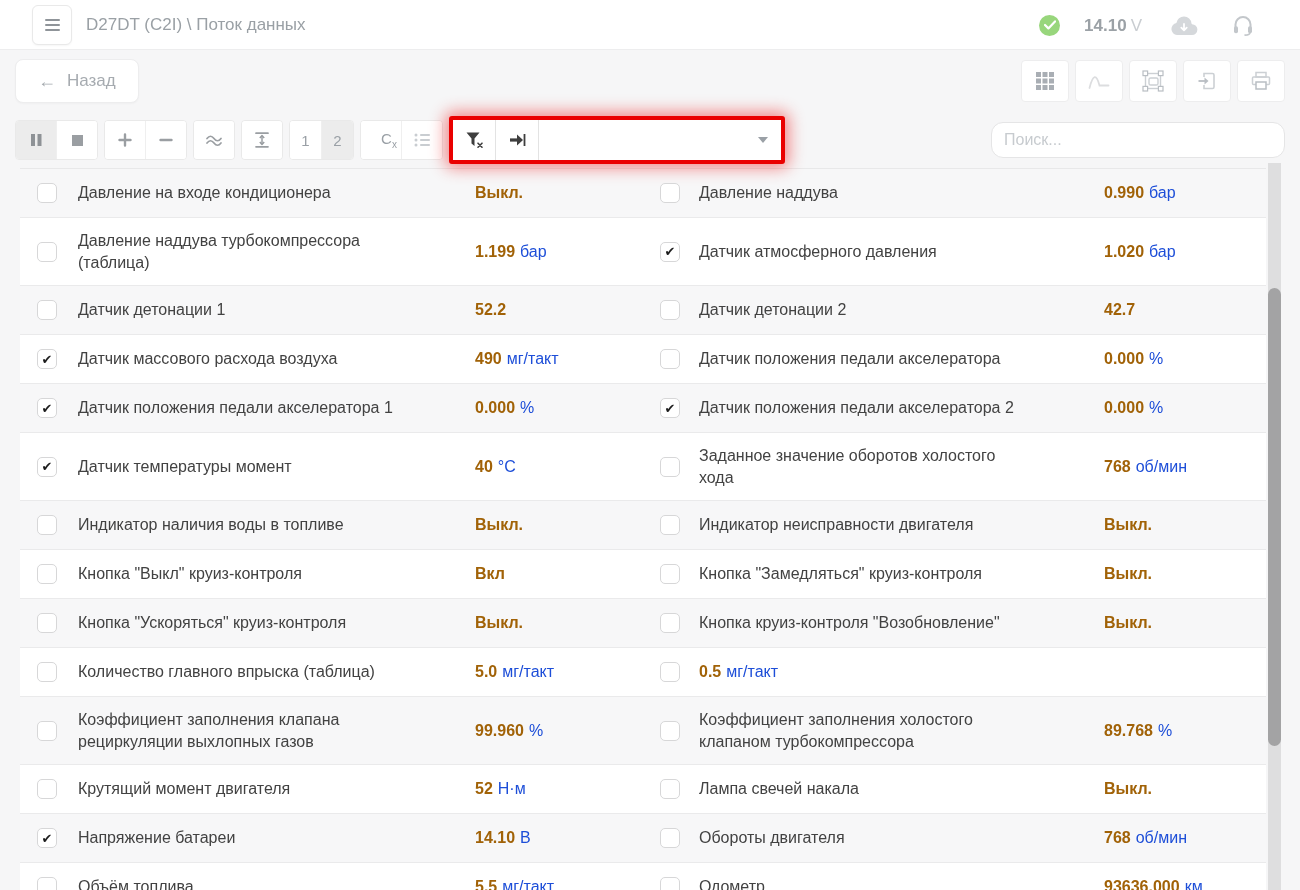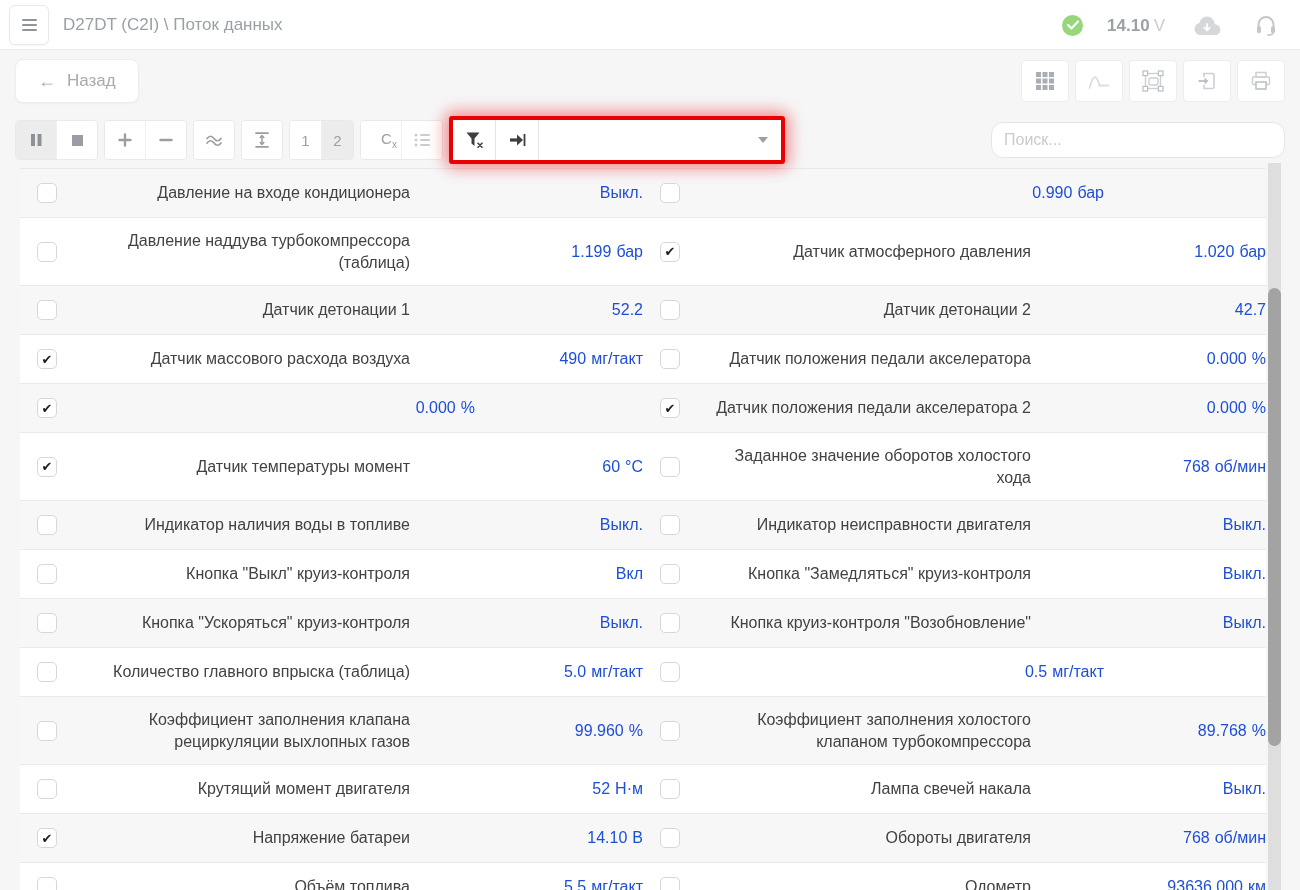--- a/index.html
+++ b/index.html
@@ -3,21 +3,21 @@
 <meta charset="utf-8">
 <style>
   html,body{margin:0;padding:0;overflow:hidden;}
   body{
     width:1300px;height:890px;position:relative;
     background:#f6f6f7;
     font-family:"Liberation Sans","DejaVu Sans",sans-serif;
     -webkit-font-smoothing:antialiased;
   }
   
-  .topbar{height:50px;background:#fff;border-bottom:1px solid #ededee;display:flex;align-items:center;padding:0 9px;box-sizing:border-box;}
+  .topbar{height:50px;background:#fff;border-bottom:1px solid #ededee;display:flex;align-items:center;padding:0 32px;box-sizing:border-box;}
   .menu-btn{width:38px;height:38px;border:1px solid #e9e9e9;border-radius:6px;background:#fff;display:flex;flex-direction:column;align-items:center;justify-content:center;gap:3px;box-shadow:0 1px 2px rgba(0,0,0,.04);cursor:pointer;}
   .menu-btn i{display:block;width:15px;height:2px;background:#8f9499;border-radius:1px;}
   .breadcrumb{margin-left:14px;font-size:17px;color:#9aa0a5;}
   .topbar-right{margin-left:auto;display:flex;align-items:flex-end;}
   .status-circle{width:21px;height:21px;border-radius:50%;background:#98d67c;display:flex;align-items:center;justify-content:center;}
   .voltage{font-size:17px;color:#9ba1a6;margin-left:24px;font-weight:600;}
   .voltage .vunit{color:#c9cdd1;margin-left:4px;font-weight:400;}
   .cloud-wrap{margin-left:28px;display:flex;align-items:center;}
   .headset-wrap{margin-left:34px;margin-right:14px;display:flex;align-items:center;cursor:pointer;}
   
@@ -38,31 +38,31 @@
   
   .red-box{display:flex;align-items:stretch;border:4px solid #ea0000;border-radius:3px;background:#fff;height:40px;box-shadow:0 0 16px 4px rgba(234,0,0,.45);flex:0 0 auto;}
   .red-cell{width:42px;display:flex;align-items:center;justify-content:center;border-right:1px solid #e3e3e3;background:#fff;cursor:pointer;}
   .red-select{width:242px;background:#fff;position:relative;cursor:pointer;}
   .caret{position:absolute;right:13px;top:17px;width:0;height:0;border-left:5px solid transparent;border-right:5px solid transparent;border-top:6px solid #9aa0a6;}
   
   .search{margin-left:auto;width:268px;height:34px;border:1px solid #e5e5e6;border-radius:12px;background:#fff;padding:0 12px;font-size:16px;color:#555;font-family:inherit;outline:none;}
   .search::placeholder{color:#c7cbcf;}
   
   .table{margin-left:20px;width:1246px;border-top:1px solid #e8e8e9;background:#fff;}
-  .row{display:flex;min-height:49px;box-sizing:border-box;border-bottom:1px solid #eaeaeb;text-align:right;}
+  .row{display:flex;min-height:49px;box-sizing:border-box;border-bottom:1px solid #eaeaeb;}
   .row.tall{min-height:68px;}
   .row:nth-child(odd){background:#f7f7f8;}
   .row:nth-child(even){background:#ffffff;}
   .cell{flex:1;display:grid;align-items:center;}
   .cell.left{grid-template-columns:58px 1fr 168px;}
   .cell.right{grid-template-columns:56px 1fr 162px;}
   .checkbox{width:20px;height:20px;margin-left:17px;border:1px solid #d7d7d8;border-radius:5px;background:#fff;display:flex;align-items:center;justify-content:center;font-size:13px;font-weight:700;color:#1c1c1c;cursor:pointer;box-sizing:border-box;}
   .label{font-size:16px;color:#424242;line-height:1.35;max-width:332px;padding:6px 10px 6px 0;}
   .valcell{font-size:16px;white-space:nowrap;}
-  .value{font-weight:400;color:#1d4ed8;margin-top:9px;}
+  .value{font-weight:700;color:#a16207;margin-top:9px;}
   .unit{color:#1d4ed8;margin-left:5px;font-weight:400;}
   
   .scroll-track{position:absolute;left:1268px;top:163px;width:13px;height:727px;background:#dededf;}
   .scroll-thumb{position:absolute;left:0;top:125px;width:13px;height:458px;background:#a3a3a4;border-radius:7px;cursor:grab;}
   svg{display:block;}
 </style>
 </head>
 <body>
 
 <div class="topbar">
@@ -240,20 +240,21 @@
 
 <div class="table">
   <div class="row">
     <div class="cell left">
       <div class="checkbox"></div>
       <div class="label">Давление на входе кондиционера</div>
       <div class="valcell"><span class="value">Выкл.</span></div>
     </div>
     <div class="cell right">
       <div class="checkbox"></div>
+      <div class="label">Давление наддува</div>
       <div class="valcell"><span class="value">0.990</span><span class="unit">бар</span></div>
     </div>
   </div>
 
   <div class="row tall">
     <div class="cell left">
       <div class="checkbox"></div>
       <div class="label">Давление наддува турбокомпрессора (таблица)</div>
       <div class="valcell"><span class="value">1.199</span><span class="unit">бар</span></div>
     </div>
@@ -286,34 +287,35 @@
     <div class="cell right">
       <div class="checkbox"></div>
       <div class="label">Датчик положения педали акселератора</div>
       <div class="valcell"><span class="value">0.000</span><span class="unit">%</span></div>
     </div>
   </div>
 
   <div class="row">
     <div class="cell left">
       <div class="checkbox checked">✔</div>
+      <div class="label">Датчик положения педали акселератора 1</div>
       <div class="valcell"><span class="value">0.000</span><span class="unit">%</span></div>
     </div>
     <div class="cell right">
       <div class="checkbox checked">✔</div>
       <div class="label">Датчик положения педали акселератора 2</div>
       <div class="valcell"><span class="value">0.000</span><span class="unit">%</span></div>
     </div>
   </div>
 
   <div class="row tall">
     <div class="cell left">
       <div class="checkbox checked">✔</div>
       <div class="label">Датчик температуры момент</div>
-      <div class="valcell"><span class="value">60</span><span class="unit">°C</span></div>
+      <div class="valcell"><span class="value">40</span><span class="unit">°C</span></div>
     </div>
     <div class="cell right">
       <div class="checkbox"></div>
       <div class="label">Заданное значение оборотов холостого хода</div>
       <div class="valcell"><span class="value">768</span><span class="unit">об/мин</span></div>
     </div>
   </div>
 
   <div class="row">
     <div class="cell left">

